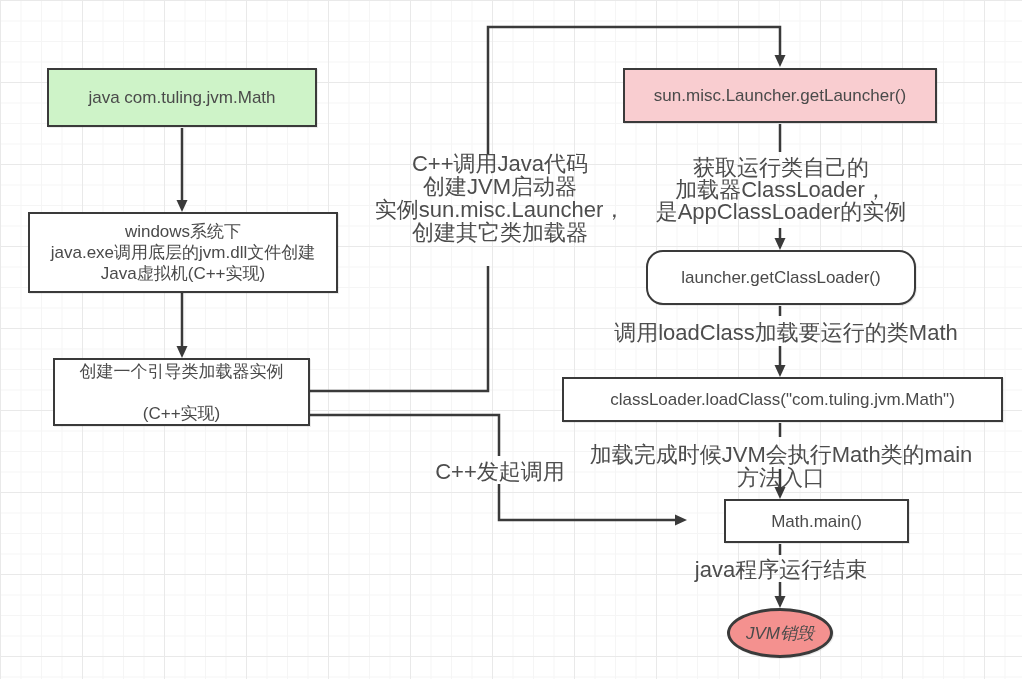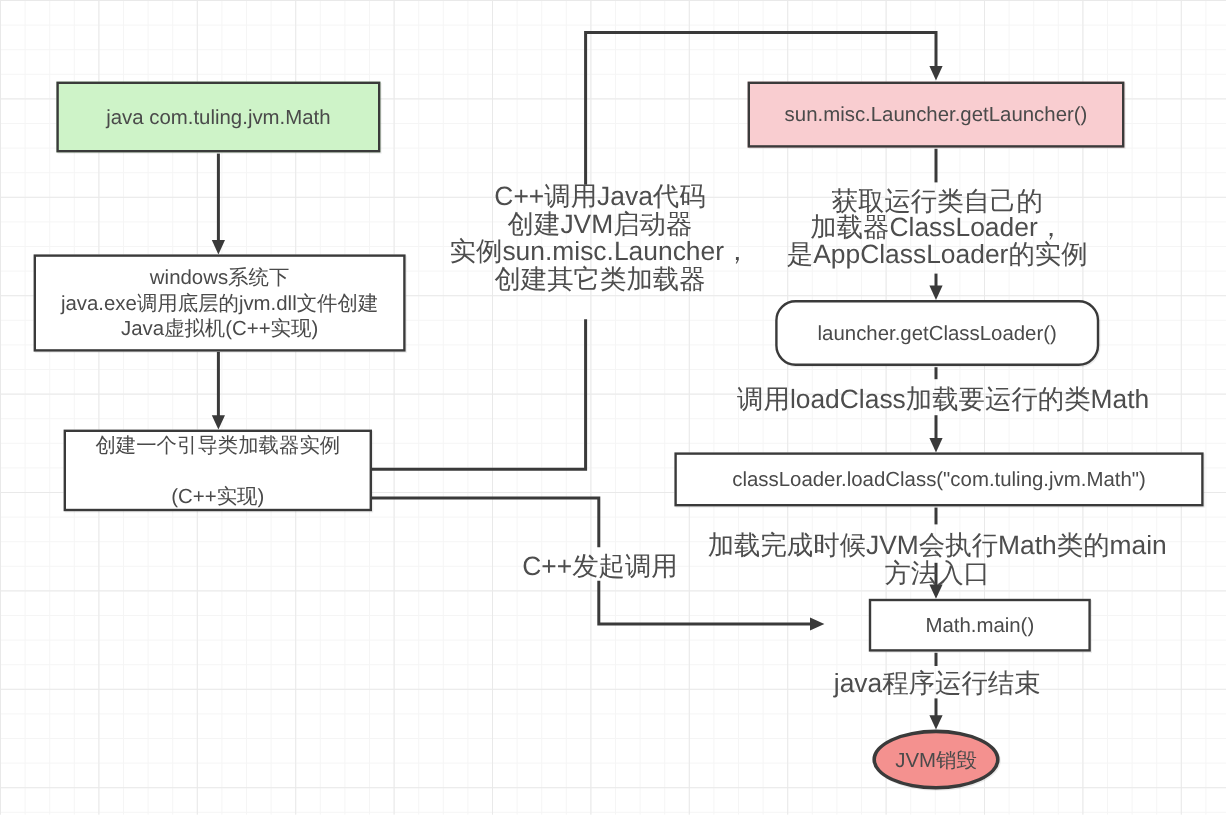--- a/index.html
+++ b/index.html
@@ -36,20 +36,21 @@
     background: #ffffff;
     font-size: 17px;
     line-height: 21px;
     text-align: center;
     box-shadow: 1px 1px 0 rgba(0,0,0,0.08);
   }
   .node .line { display: block; }
   .ellipse {
     border-radius: 50%;
     border-width: 3px;
+    font-style: italic;
   }
   .note {
     position: absolute;
     text-align: center;
     font-size: 22px;
     line-height: 23px;
     color: #4d4d4d;
   }
   .note .line { display: block; }
 </style>

